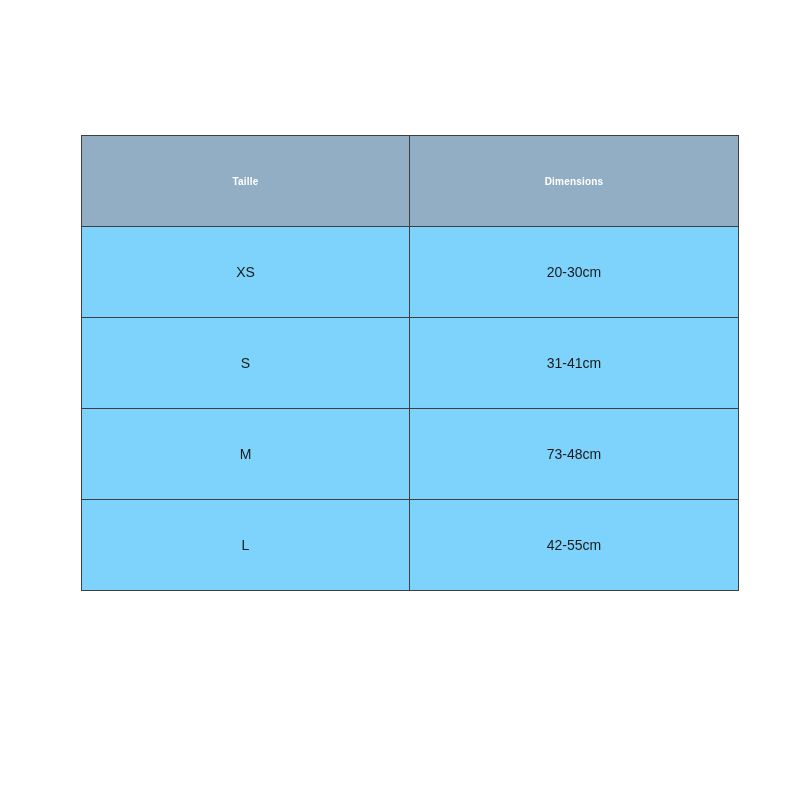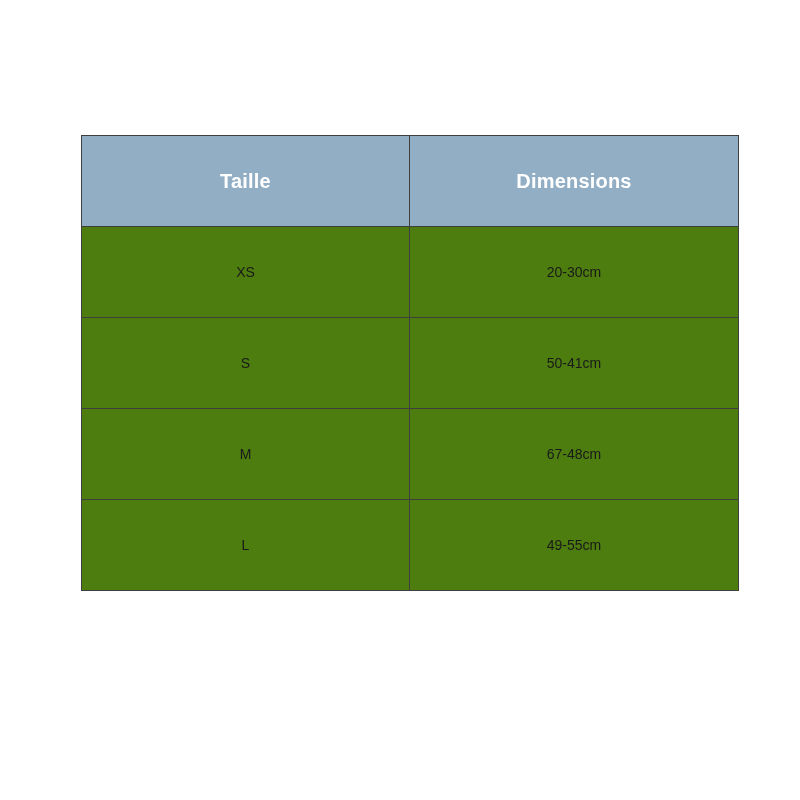--- a/index.html
+++ b/index.html
@@ -23,30 +23,30 @@
     width: 657px;
     border-collapse: collapse;
     table-layout: fixed;
   }
   .size-table col.col-size { width: 328px; }
   .size-table col.col-dim  { width: 329px; }
 
   .size-table th {
     background: #92aec4;
     color: #ffffff;
-    font-size: 20px;
+    font-size: 10px;
     font-weight: bold;
     height: 88px;
     border: 1px solid #3f3f3f;
     text-align: center;
     vertical-align: middle;
     letter-spacing: 0.2px;
   }
   .size-table td {
-    background: #4d7c0f;
+    background: #7dd3fc;
     color: #1a1a1a;
     font-size: 14px;
     font-weight: normal;
     height: 88px;
     border: 1px solid #3f3f3f;
     text-align: center;
     vertical-align: middle;
   }
 </style>
 </head>
@@ -64,25 +64,25 @@
         <th>Dimensions</th>
       </tr>
     </thead>
     <tbody>
       <tr>
         <td>XS</td>
         <td>20-30cm</td>
       </tr>
       <tr>
         <td>S</td>
-        <td>50-41cm</td>
+        <td>31-41cm</td>
       </tr>
       <tr>
         <td>M</td>
-        <td>67-48cm</td>
+        <td>73-48cm</td>
       </tr>
       <tr>
         <td>L</td>
-        <td>49-55cm</td>
+        <td>42-55cm</td>
       </tr>
     </tbody>
   </table>
 </div>
 
 </body></html>

